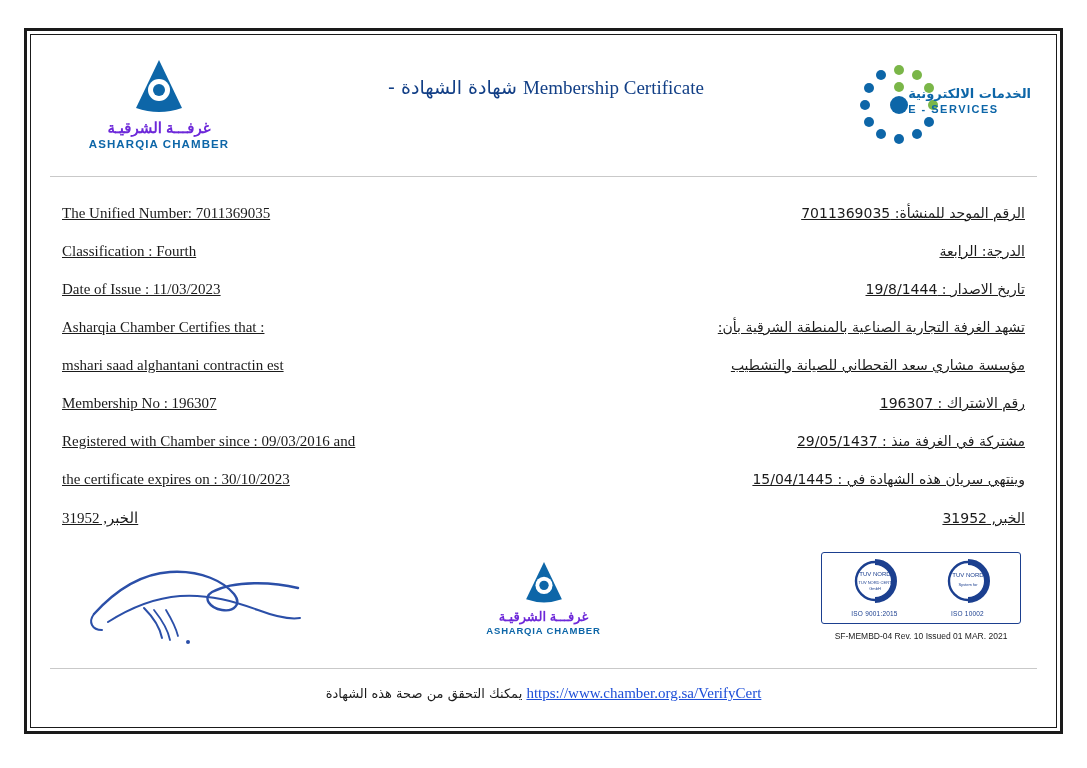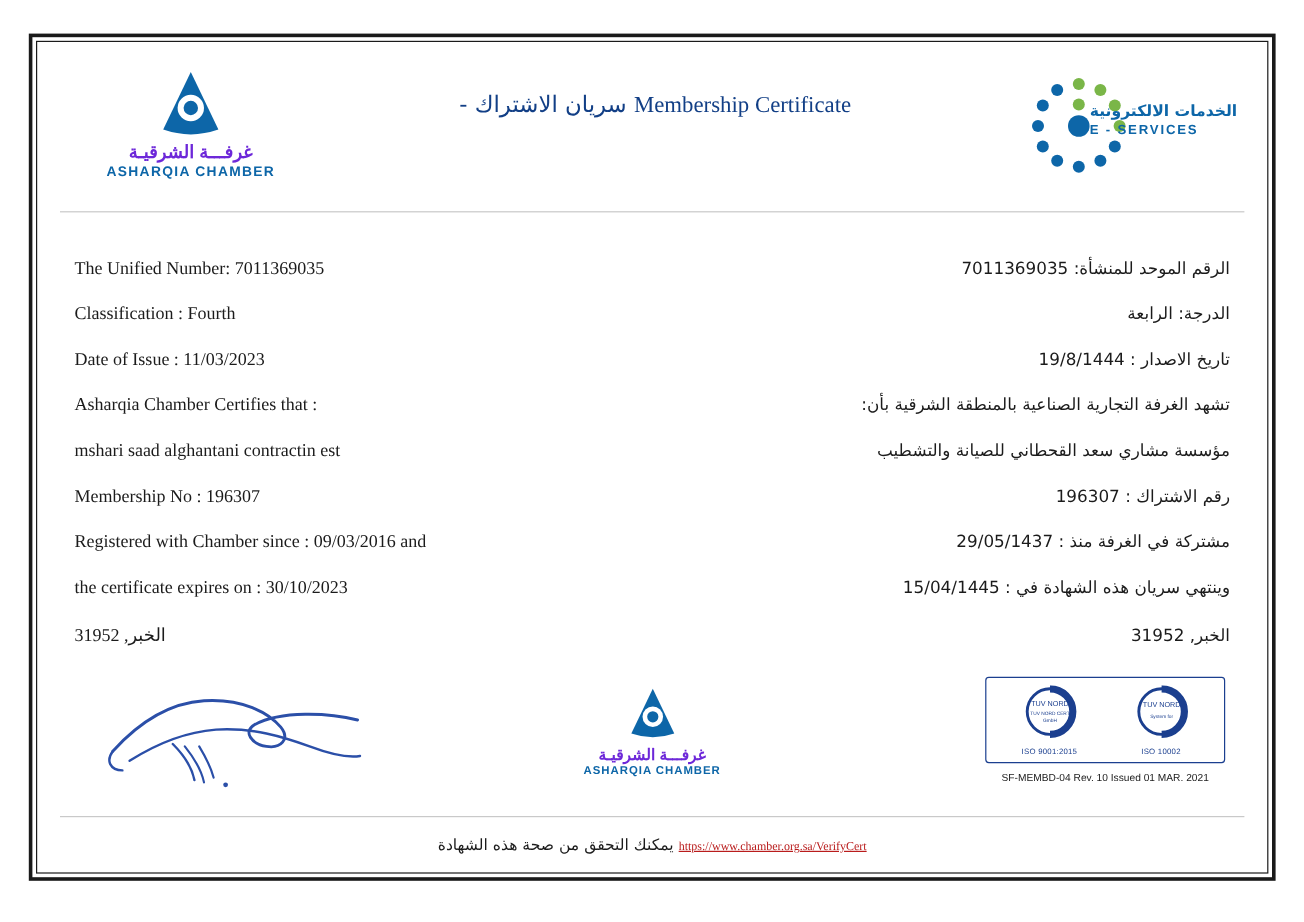--- a/index.html
+++ b/index.html
@@ -135,22 +135,23 @@
   }
 
   .rule {
     height: 1px;
     background: #c9c9c9;
     margin: 0 4px;
   }
 
   
   .body-rows {
-    margin-top: 39px;
+    margin-top: 28px;
     padding: 0 16px;
+    text-decoration: underline;
   }
   .row {
     display: flex;
     justify-content: space-between;
     align-items: baseline;
     margin-bottom: 21px;
   }
   .row .en {
     font-family: "Liberation Serif", serif;
     font-size: 15px;
@@ -234,24 +235,24 @@
   }
   .verify {
     margin-top: 16px;
     text-align: center;
     direction: rtl;
     font-family: "DejaVu Sans", sans-serif;
     font-size: 13px;
     color: #1b1b1b;
   }
   .verify a {
-    color: #b91c1c;
+    color: #1d4ed8;
     text-decoration: underline;
     font-family: "Liberation Serif", serif;
-    font-size: 10px;
+    font-size: 15px;
     direction: ltr;
     display: inline-block;
   }
 </style>
 </head>
 <body>
 
 <div class="page">
 
   <div class="border-outer"></div>
@@ -270,21 +271,21 @@
             <path d="M27 2 L38 25 Q27 30 16 25 Z" fill="#ffffff" opacity="0.0"></path>
             <path d="M27 6 L44 44 Q27 50 10 44 Z" fill="none" stroke="#ffffff" stroke-width="0"></path>
           </svg>
         </div>
         <div class="chamber-ar">غرفـــة الشرقيـة</div>
         <div class="chamber-en">ASHARQIA CHAMBER</div>
       </div>
 
       <div class="header-title">
         <span class="en">Membership Certificate</span>
-        <span>سريان الاشتراك -</span>
+        <span>شهادة الشهادة -</span>
       </div>
 
       <div class="logo-right">
         <svg class="eserv-dots" width="92" height="84" viewBox="0 0 92 84">
           <circle cx="46" cy="8" r="5" fill="#7ab648"></circle>
           <circle cx="64" cy="13" r="5" fill="#7ab648"></circle>
           <circle cx="76" cy="26" r="5" fill="#7ab648"></circle>
           <circle cx="80" cy="43" r="5" fill="#7ab648"></circle>
           <circle cx="76" cy="60" r="5" fill="#0d66a8"></circle>
           <circle cx="64" cy="72" r="5" fill="#0d66a8"></circle>

